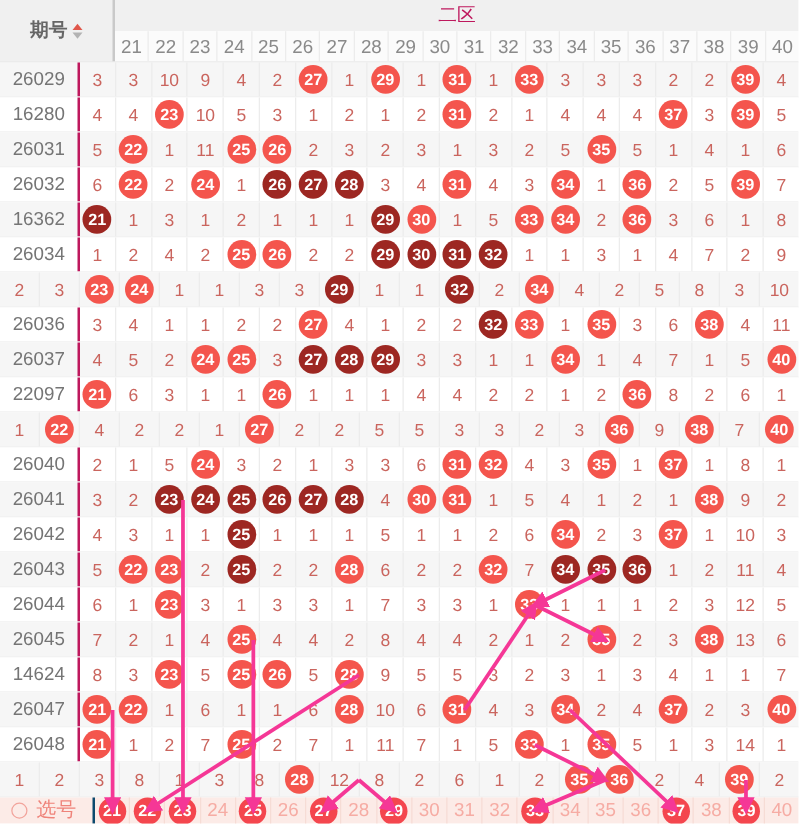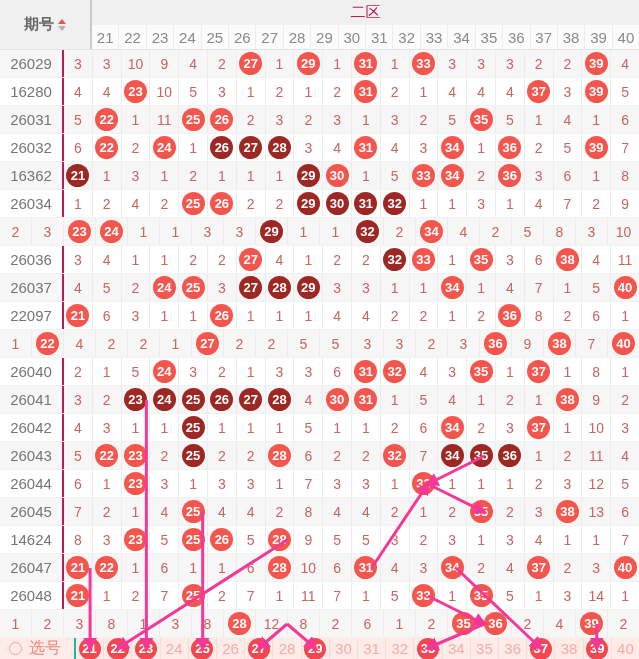--- a/index.html
+++ b/index.html
@@ -31,21 +31,21 @@
   .cell:last-child { border-right:none; }
   .miss { color:#ca655e; font-size:14px; }
   .ball { display:inline-flex; align-items:center; justify-content:center; flex:none;
           width:23px; height:23px; border-radius:50%; background:#f4554d;
           color:#fff; font-size:13px; font-weight:bold; }
   .ball.dark { background:#9d2722; }
   .ball.sel { width:22px; height:22px; background:#f4464e; }
 
   
   .selrow { display:flex; height:21px; background:#fcebe7; }
-  .sel-label-cell { width:76px; border-right:2px solid #14b8a6; display:flex; align-items:center;
+  .sel-label-cell { width:76px; border-right:2px solid #0c4a6e; display:flex; align-items:center;
                     padding-left:9px; gap:7px; }
   .sel-circle { width:13px; height:13px; border:1px solid #f2a49c; border-radius:50%; background:transparent; cursor:pointer; }
   .sel-label { color:#ef837a; font-size:16px; }
   .selcell { border-right:1px solid #f6dcd5; cursor:pointer; }
   .dimnum { color:#f6aca4; font-size:15px; }
 
   #arrows { position:absolute; left:0; top:0; pointer-events:none; }
 </style>
 </head>
 <body>

